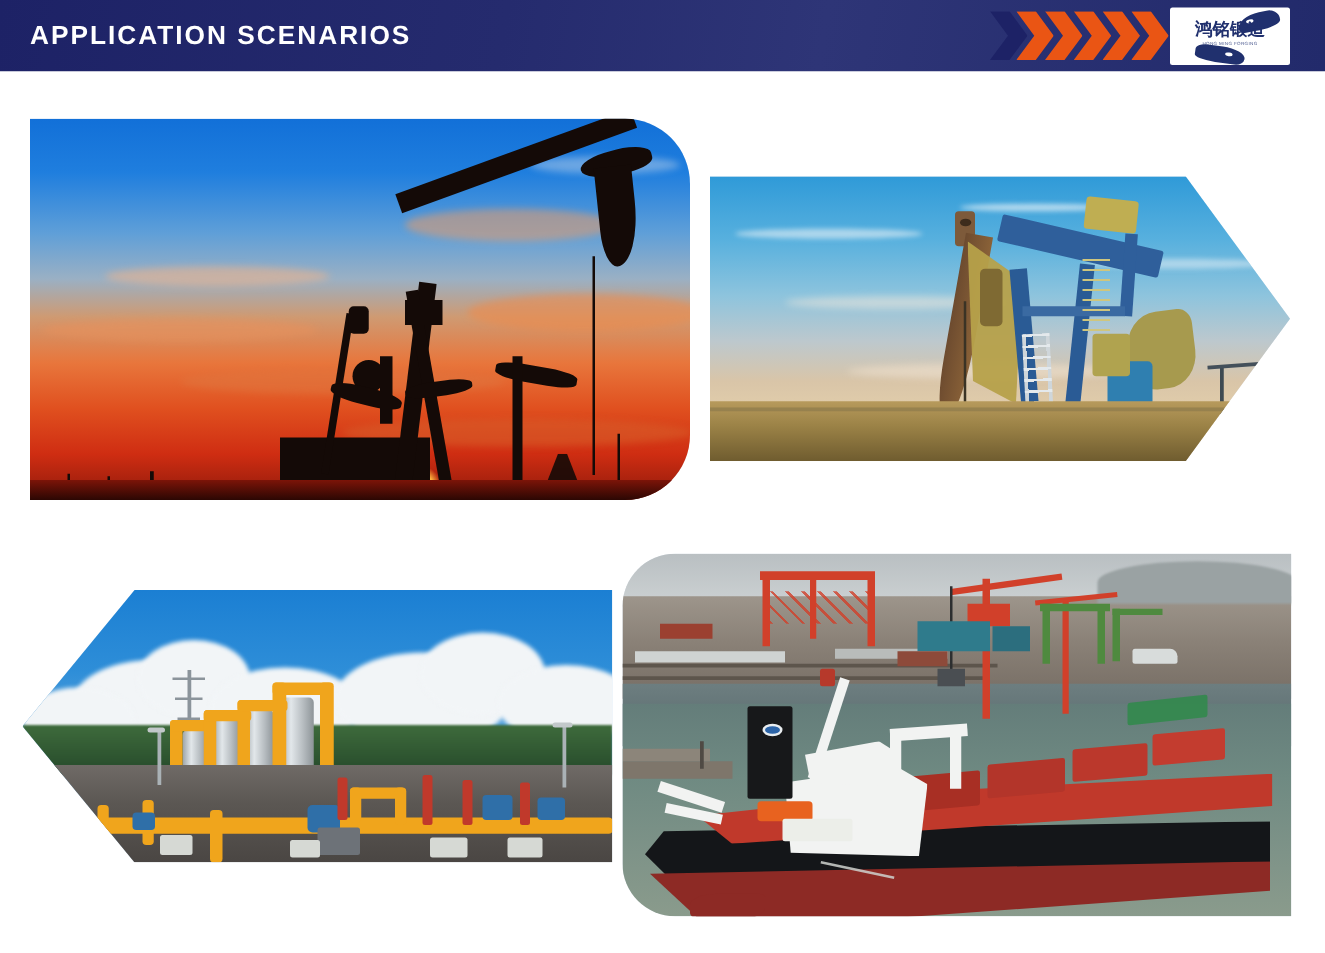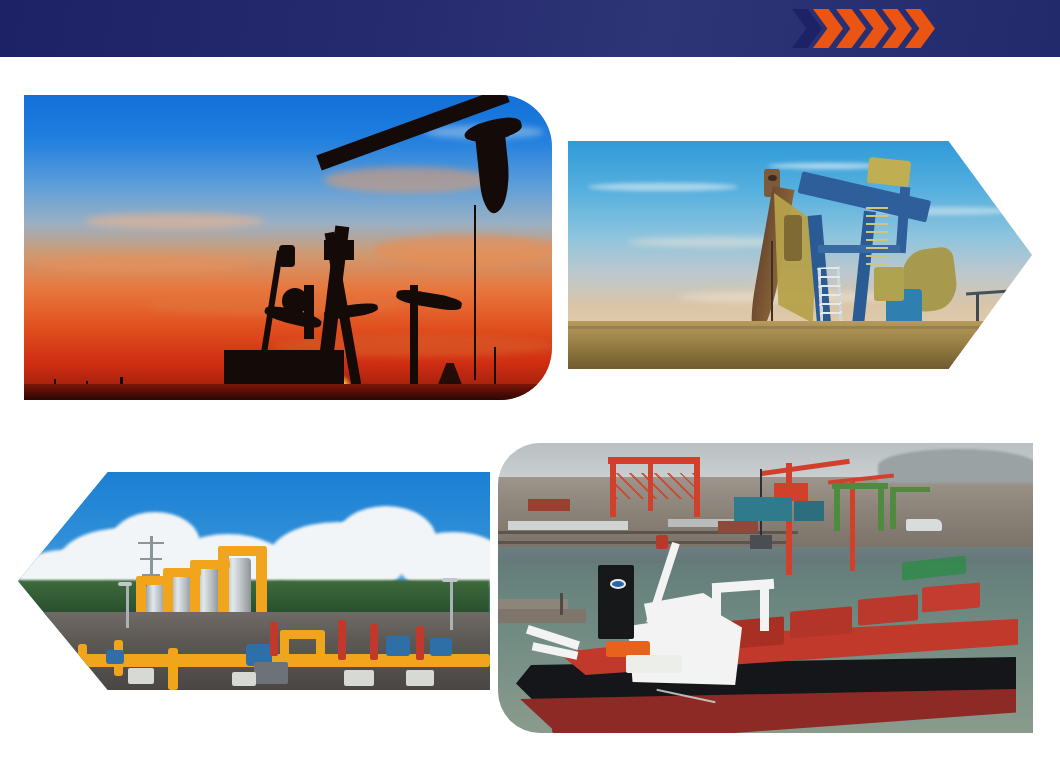--- a/index.html
+++ b/index.html
@@ -262,30 +262,38 @@
   .p4-hull-red { position: absolute; background: #8d2a25; }
   .p4-deck-red { position: absolute; background: #c0392b; }
   .p4-house { position: absolute; background: #f2f3f2; }
   .p4-crane { position: absolute; background: #d1402a; }
   .p4-green { position: absolute; background: #4f8a3f; }
 </style>
 </head>
 <body>
 
 <div class="banner">
+  <div class="banner-title">APPLICATION SCENARIOS</div>
 
   <div class="chevrons">
     <span class="chev c0"></span>
     <span class="chev c1"></span>
     <span class="chev c2"></span>
     <span class="chev c3"></span>
     <span class="chev c4"></span>
     <span class="chev c5"></span>
   </div>
 
+  <div class="logo">
+    <span class="logo-badge"></span>
+    <span class="logo-swoosh-top"></span>
+    <span class="logo-cn">鸿铭锻造</span>
+    <span class="logo-pinyin">HONG MING FORGING</span>
+    <span class="logo-swoosh-bot"></span>
+  </div>
 </div>
 
 <div class="photo shape-round-right" id="photo1">
   <div class="scene">
     <div class="p1-sky"></div>
 
     <div class="p1-cloud" style="left:60px;  top:118px; width:180px; height:16px; background:#f0b38a;"></div>
     <div class="p1-cloud" style="left:10px;  top:160px; width:220px; height:18px; background:#e8915c;"></div>
     <div class="p1-cloud" style="left:120px; top:200px; width:260px; height:20px; background:#e0753e;"></div>
     <div class="p1-cloud" style="left:300px; top:72px;  width:170px; height:26px; background:#e59b6b;"></div>

